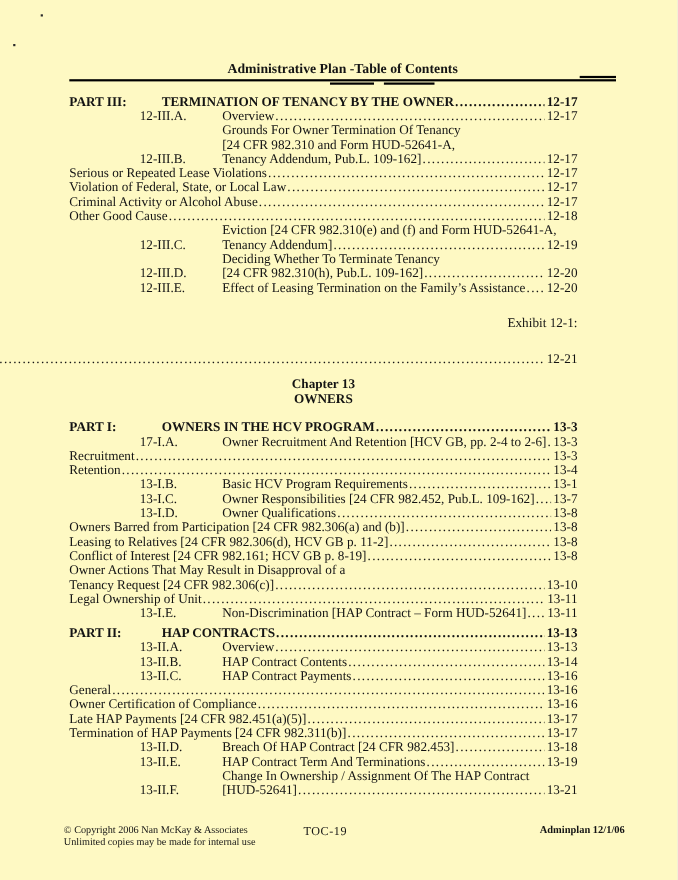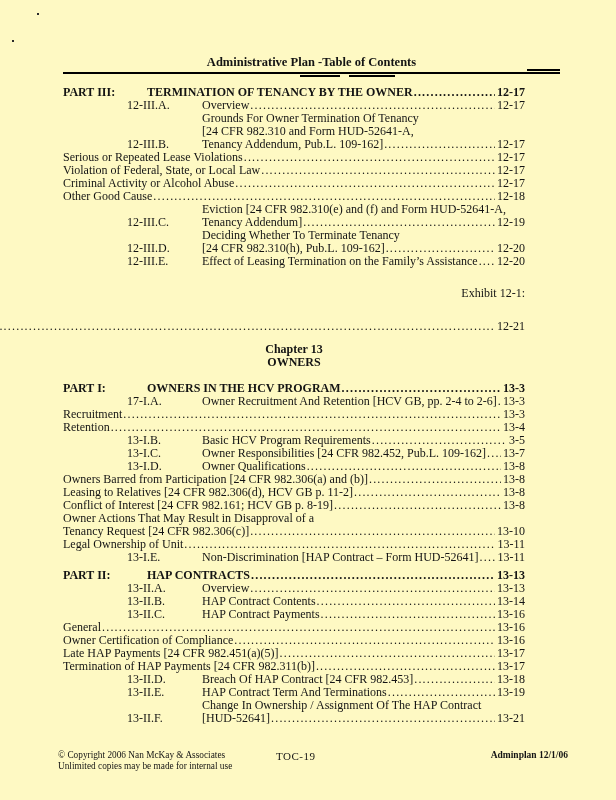--- a/index.html
+++ b/index.html
@@ -225,21 +225,21 @@
             <span class="pg">13-4</span>
           </div>
         </div>
       </div>
       <div class="row section">
         <span class="lbl">13-I.B.</span>
         <div class="body">
           <div class="ln last">
             <span class="txt">Basic HCV Program Requirements</span>
             <span class="dots"></span>
-            <span class="pg">3-5</span>
+            <span class="pg">13-1</span>
           </div>
         </div>
       </div>
       <div class="row section">
         <span class="lbl">13-I.C.</span>
         <div class="body">
           <div class="ln last">
             <span class="txt">Owner Responsibilities [24 CFR 982.452, Pub.L. 109-162]</span>
             <span class="dots"></span>
             <span class="pg">13-7</span>

